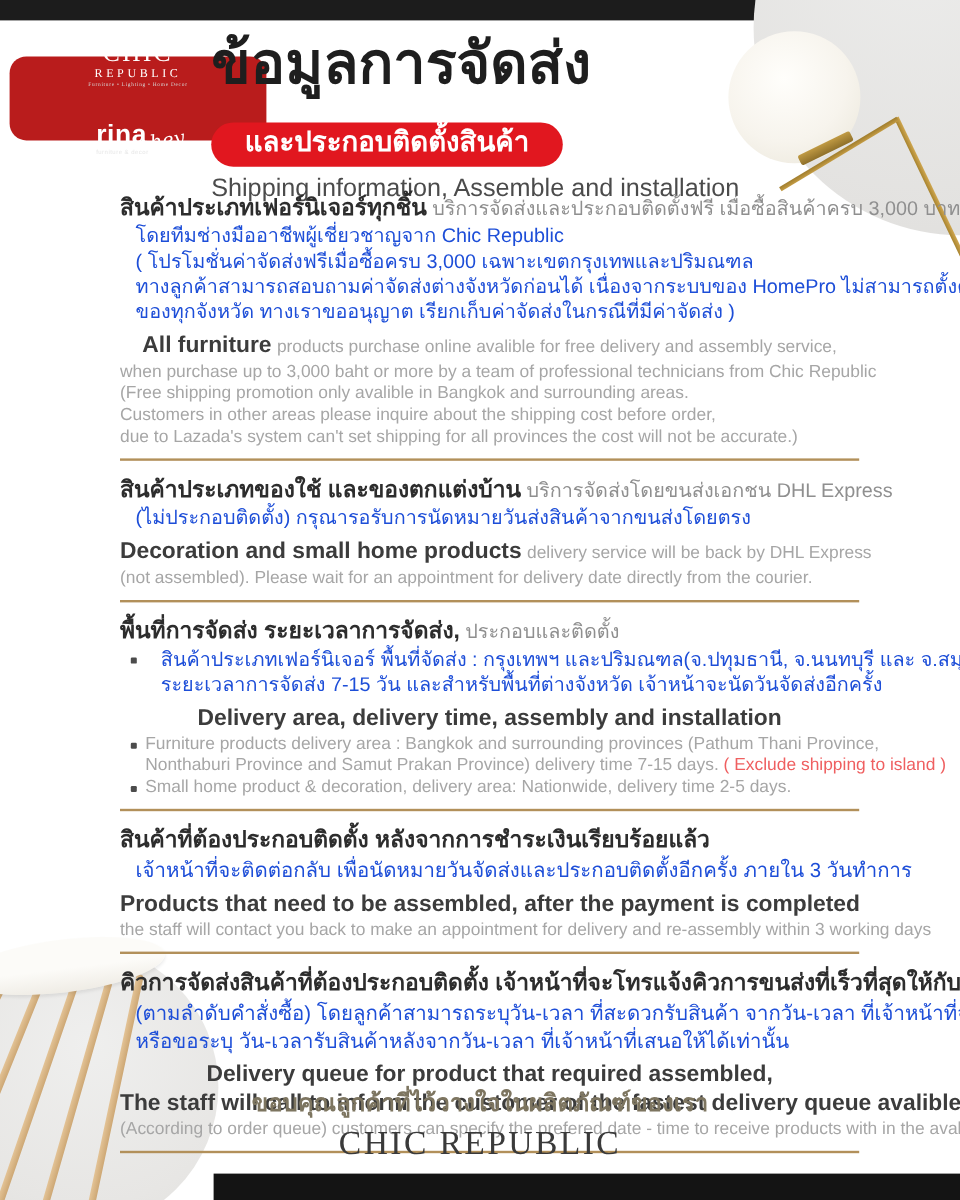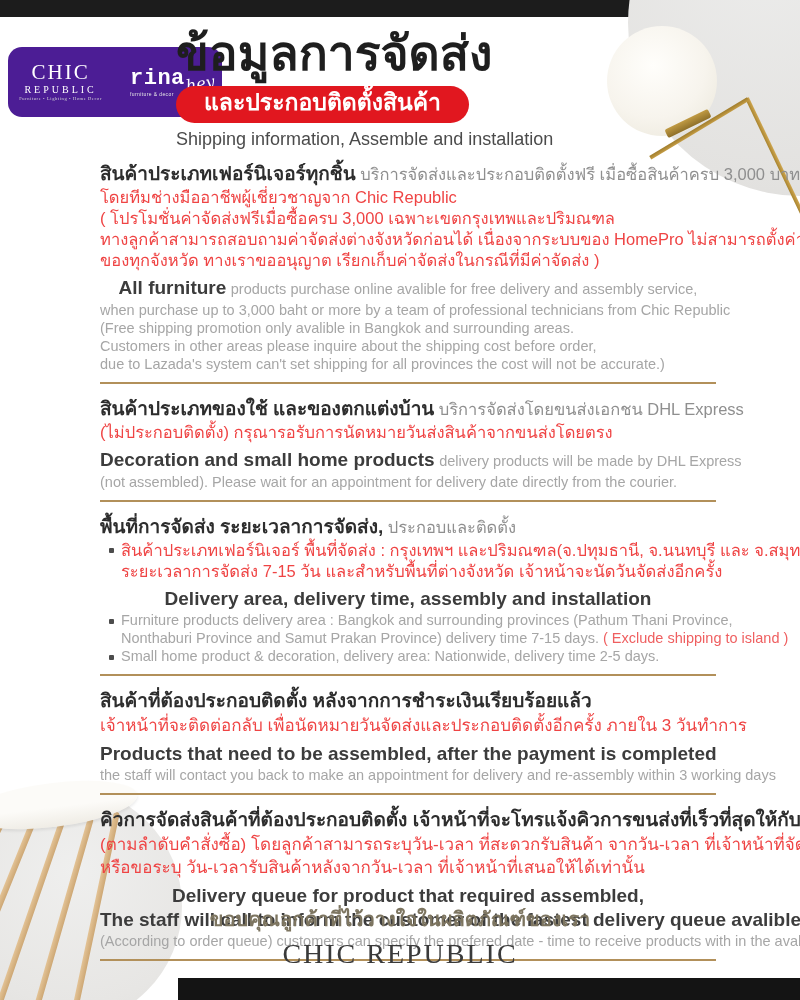--- a/index.html
+++ b/index.html
@@ -32,46 +32,46 @@
   .leg1{left:4px;top:812px;transform:rotate(26deg);}
   .leg2{left:32px;top:817px;transform:rotate(22deg);}
   .leg3{left:60px;top:819px;transform:rotate(19deg);}
   .leg4{left:88px;top:818px;transform:rotate(16deg);}
   .leg5{left:114px;top:812px;transform:rotate(12deg);}
   .stool-seat{position:absolute;left:-32px;top:783px;width:170px;height:44px;border-radius:50%;
     background:linear-gradient(#fcfbf8 55%,#efece5);transform:rotate(-7deg);
     box-shadow:0 2px 3px rgba(0,0,0,0.08);}
 
   
-  .logo-block{position:absolute;left:8px;top:47px;width:214px;height:70px;background:#4c1d95;
-    border-radius:14px;display:flex;align-items:center;justify-content:center;gap:28px;color:#fff;}
+  .logo-block{position:absolute;left:8px;top:47px;width:214px;height:70px;background:#b91c1c;
+    border-radius:14px;display:flex;align-items:center;justify-content:center;gap:28px;color:#fff;flex-direction:column;}
   .chic-logo{text-align:center;line-height:1;}
   .chic-name{font-family:"Liberation Serif",serif;font-size:21px;letter-spacing:2px;font-weight:400;}
   .chic-sub{font-family:"Liberation Serif",serif;font-size:10px;letter-spacing:3px;margin-top:2px;}
   .chic-tag{font-family:"Liberation Serif",serif;font-size:4.5px;letter-spacing:0.6px;color:#d8d8d8;margin-top:2px;}
   .rina-logo{position:relative;text-align:left;line-height:1;padding-right:26px;}
-  .rina-name{font-family:Liberation Mono, monospace;font-weight:bold;font-size:22px;letter-spacing:0.5px;}
+  .rina-name{font-family:Liberation Sans, sans-serif;font-weight:bold;font-size:22px;letter-spacing:0.5px;}
   .rina-tag{font-size:5px;letter-spacing:0.4px;color:#e6e6e6;margin-top:2px;}
   .rina-hey{position:absolute;right:-4px;top:8px;font-family:"DejaVu Serif",serif;font-style:italic;
     font-size:16px;transform:rotate(-10deg);}
 
   
   .header-center{position:absolute;left:176px;top:26px;width:464px;}
   .title-th{font-size:48px;font-weight:800;color:#1e1e1e;line-height:1.15;letter-spacing:0;}
-  .badge{display:inline-block;margin-top:5px;background:#e1171f;color:#fff;font-size:23px;
+  .badge{display:inline-block;margin-top:21px;background:#e1171f;color:#fff;font-size:23px;
     font-weight:700;padding:4px 28px 8px;border-radius:26px;line-height:1.1;}
-  .subtitle{margin-top:6px;font-size:18px;color:#4b4b4b;}
+  .subtitle{margin-top:6px;font-size:21px;color:#4b4b4b;}
 
   
   .content{position:absolute;left:100px;top:162px;width:616px;}
   .line{white-space:nowrap;}
   .th-mixed{line-height:24px;}
   .th-b{font-weight:700;color:#2d2d2d;font-size:19px;}
   .th-r{color:#8f8f8f;font-size:16.5px;}
-  .p-th .line{color:#ef4444;font-size:16.5px;line-height:21px;}
+  .p-th .line{color:#1d4ed8;font-size:16.5px;line-height:21px;margin-left:13px;}
   .en-block{margin-top:5px;}
   .en-mixed{line-height:23px;text-align:center;}
   .en-b{font-weight:700;color:#3c3c3c;font-size:19px;}
   .en-r{color:#a6a6a6;font-size:14.5px;}
   .p-en .line{color:#a6a6a6;font-size:14.5px;line-height:18px;}
   .divider{height:2px;background:#b2905a;border:none;margin:9px 0 13px;}
   .bullet-row{display:flex;align-items:flex-start;}
   .bullet-dot{flex:none;width:5px;height:5px;background:#4c4c4c;border-radius:1px;margin:8px 7px 0 9px;}
   .red-note{color:#ef5f60;text-align:right;}
   .th-big .line{font-size:17px;line-height:23px;}
@@ -156,21 +156,21 @@
       <div class="line th-mixed">
         <span class="th-b">สินค้าประเภทของใช้ และของตกแต่งบ้าน</span>
         <span class="th-r">บริการจัดส่งโดยขนส่งเอกชน DHL Express</span>
       </div>
       <div class="p-th">
         <div class="line">(ไม่ประกอบติดตั้ง) กรุณารอรับการนัดหมายวันส่งสินค้าจากขนส่งโดยตรง</div>
       </div>
       <div class="en-block">
         <div class="line en-mixed">
           <span class="en-b">Decoration and small home products</span>
-          <span class="en-r">delivery products will be made by DHL Express</span>
+          <span class="en-r">delivery service will be back by DHL Express</span>
         </div>
         <div class="p-en">
           <div class="line">(not assembled). Please wait for an appointment for delivery date directly from the courier.</div>
         </div>
       </div>
     </div>
     <div class="divider"></div>
 
     <div>
       <div class="line th-mixed">

